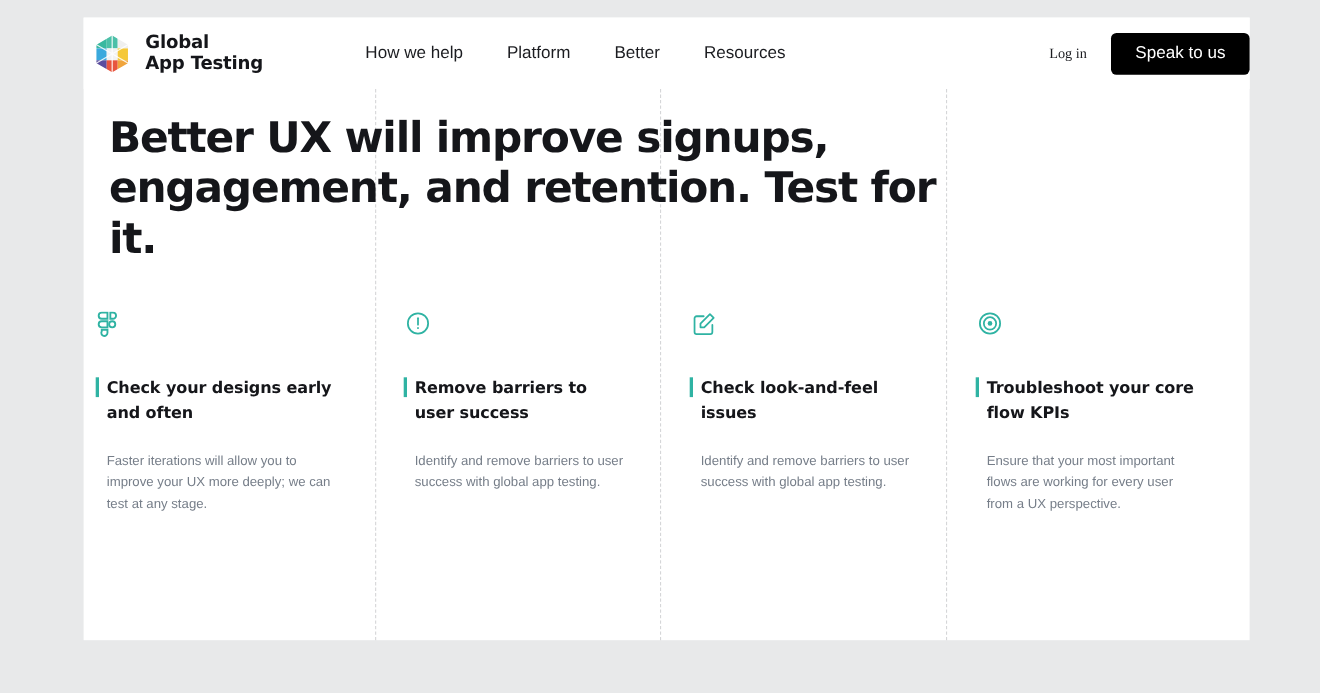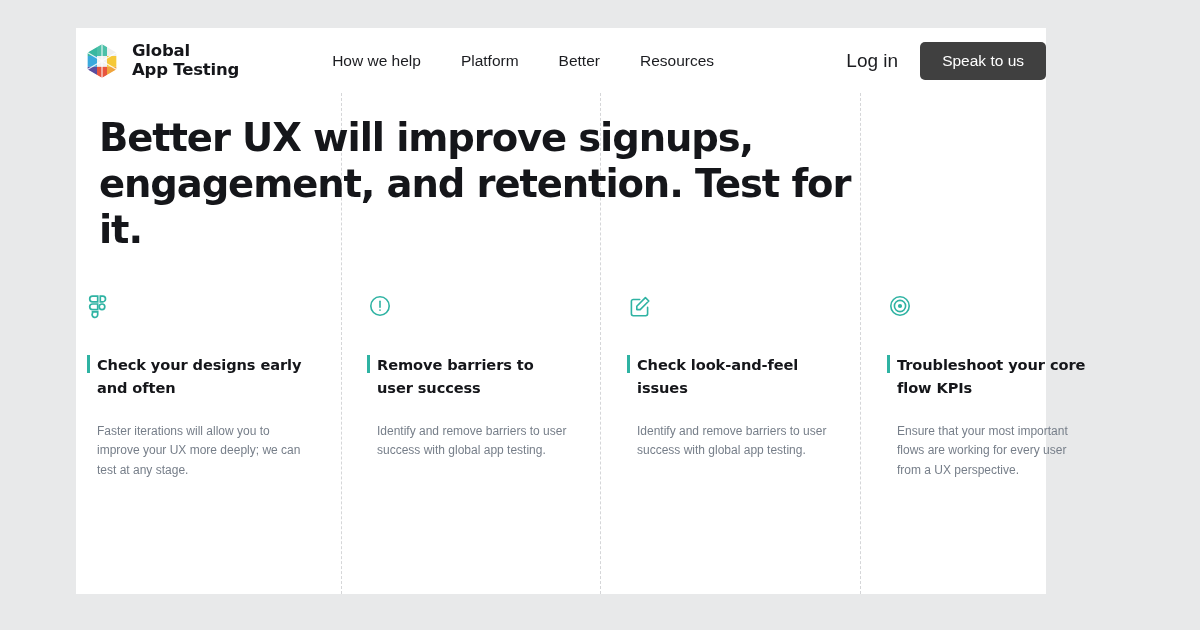--- a/index.html
+++ b/index.html
@@ -12,22 +12,22 @@
 
   body {
     background: #e8e9ea;
     font-family: "Liberation Sans", sans-serif;
     -webkit-font-smoothing: antialiased;
   }
 
   .page-frame {
     position: absolute;
     left: 76px;
-    top: 28px;
-    width: 970px;
+    top: 16px;
+    width: 1060px;
     height: 566px;
     background: #ffffff;
   }
 
   
   .site-header {
     position: relative;
     height: 65px;
     display: flex;
     align-items: center;
@@ -76,29 +76,30 @@
   }
 
   .header-right {
     margin-left: auto;
     display: flex;
     align-items: center;
     gap: 0;
   }
 
   .login-link {
-    font-size: 19px;
+    font-size: 13px;
     color: #1b1c20;
     text-decoration: none;
     padding: 8px 22px;
     white-space: nowrap;
+    font-family: Liberation Serif, serif;
   }
 
   .cta-button {
-    background: #404040;
+    background: #000000;
     color: #ffffff;
     font-size: 15.5px;
     border: none;
     border-radius: 5px;
     padding: 0 22px;
     height: 38px;
     line-height: 38px;
     cursor: pointer;
     white-space: nowrap;
     font-family: "Liberation Sans", sans-serif;

